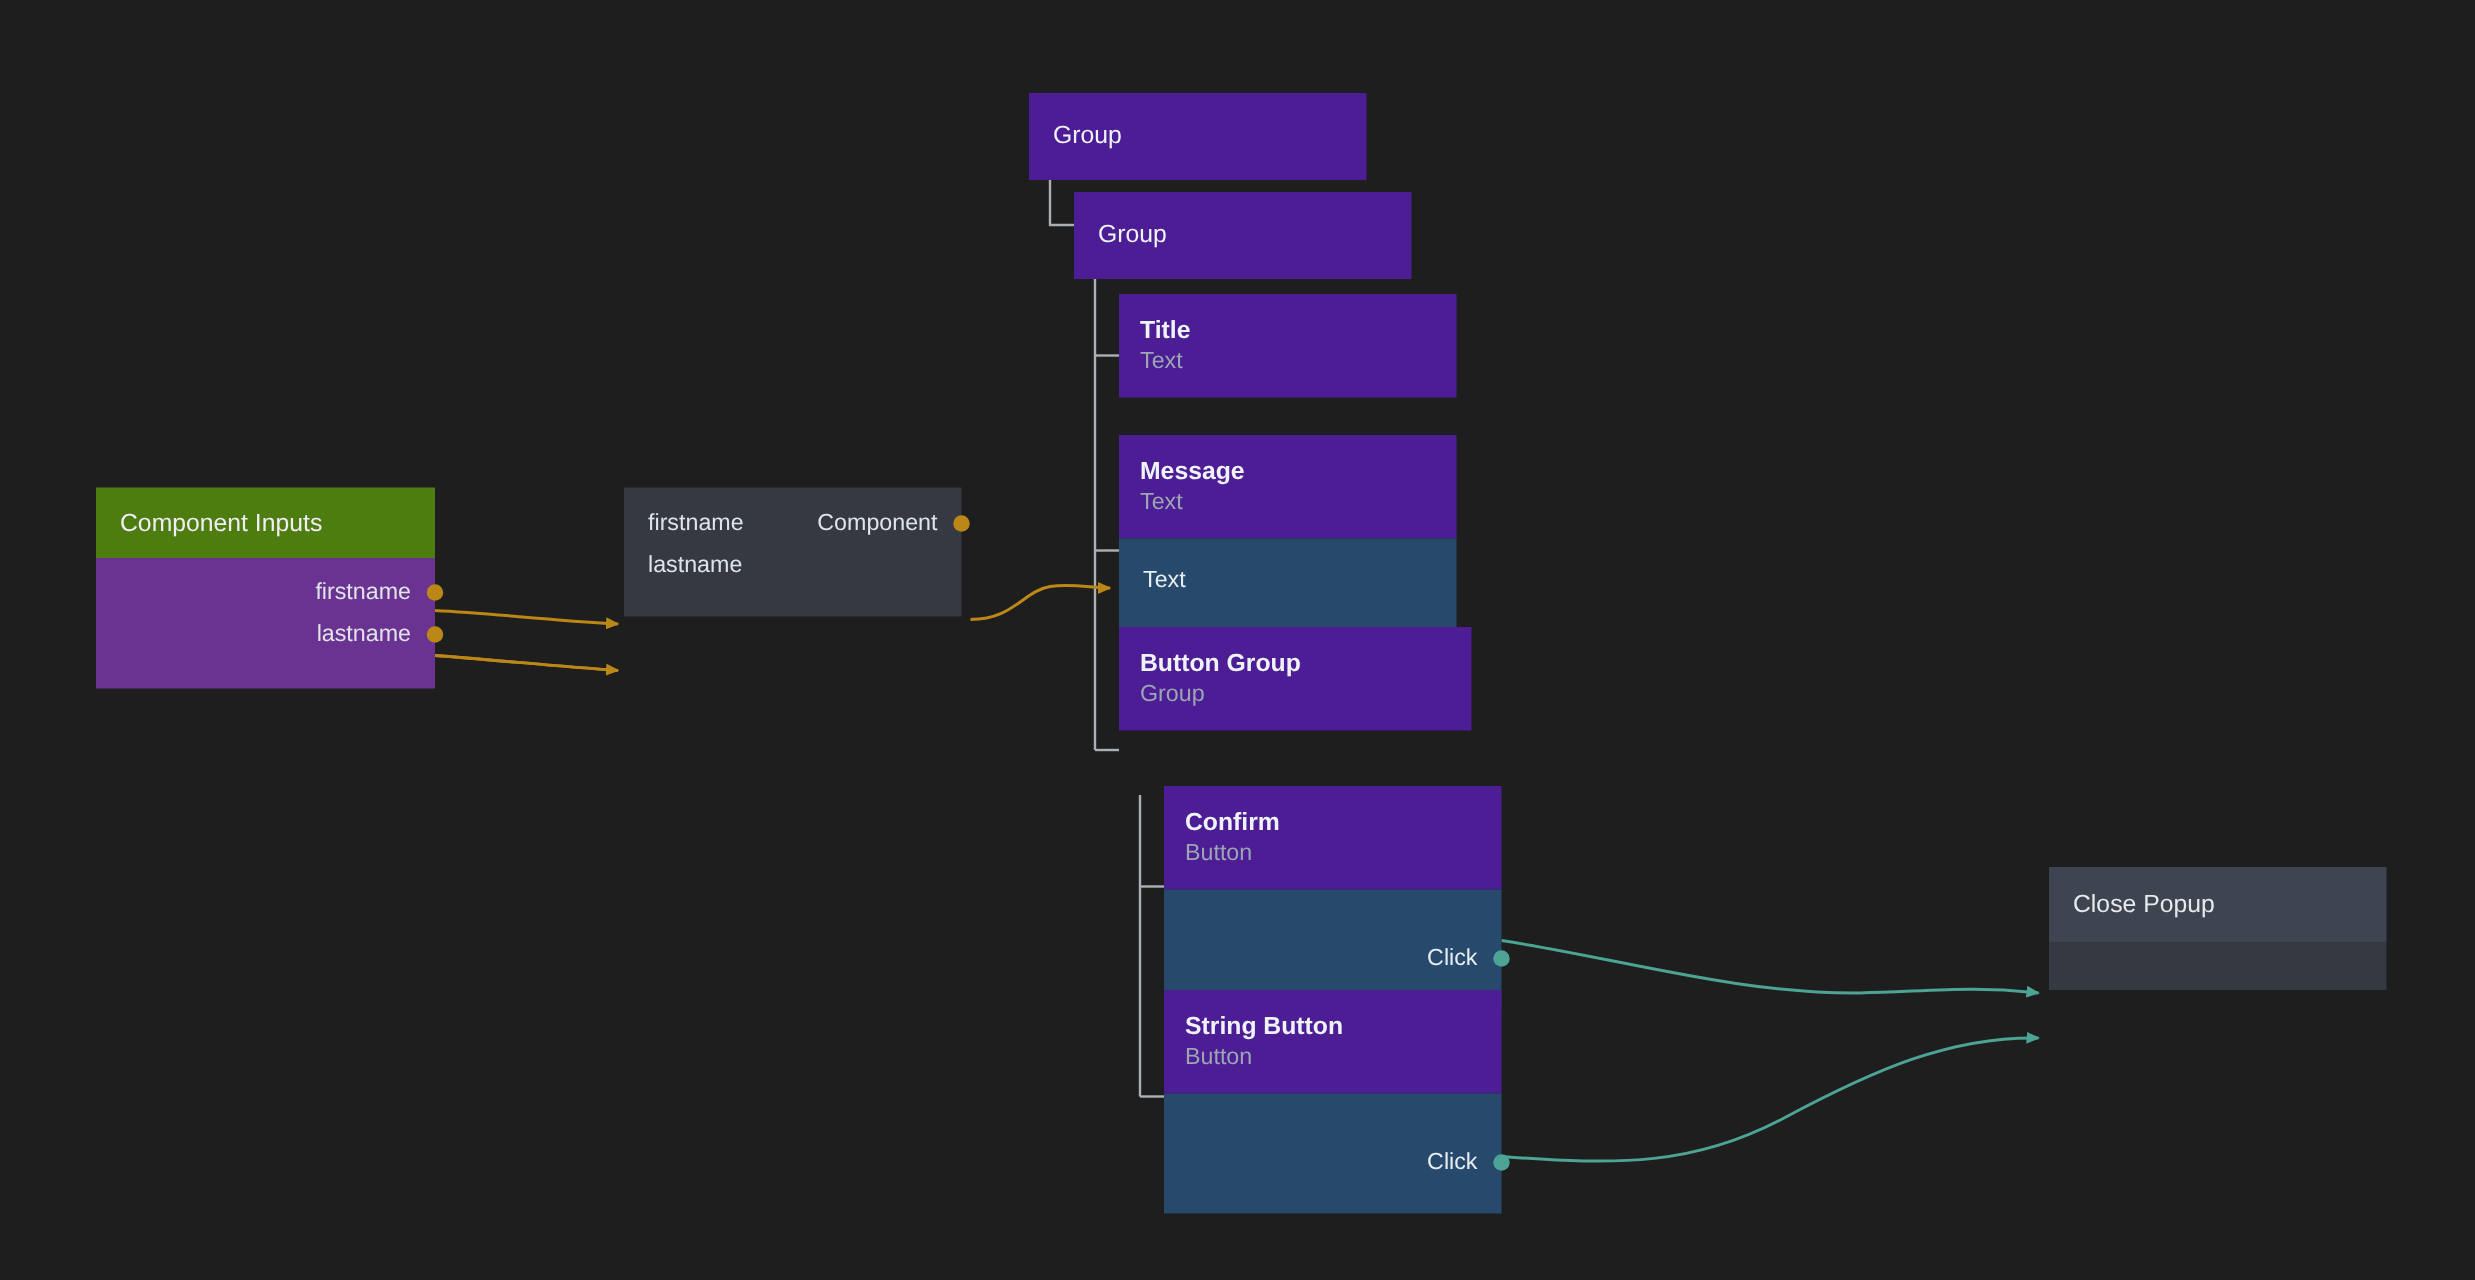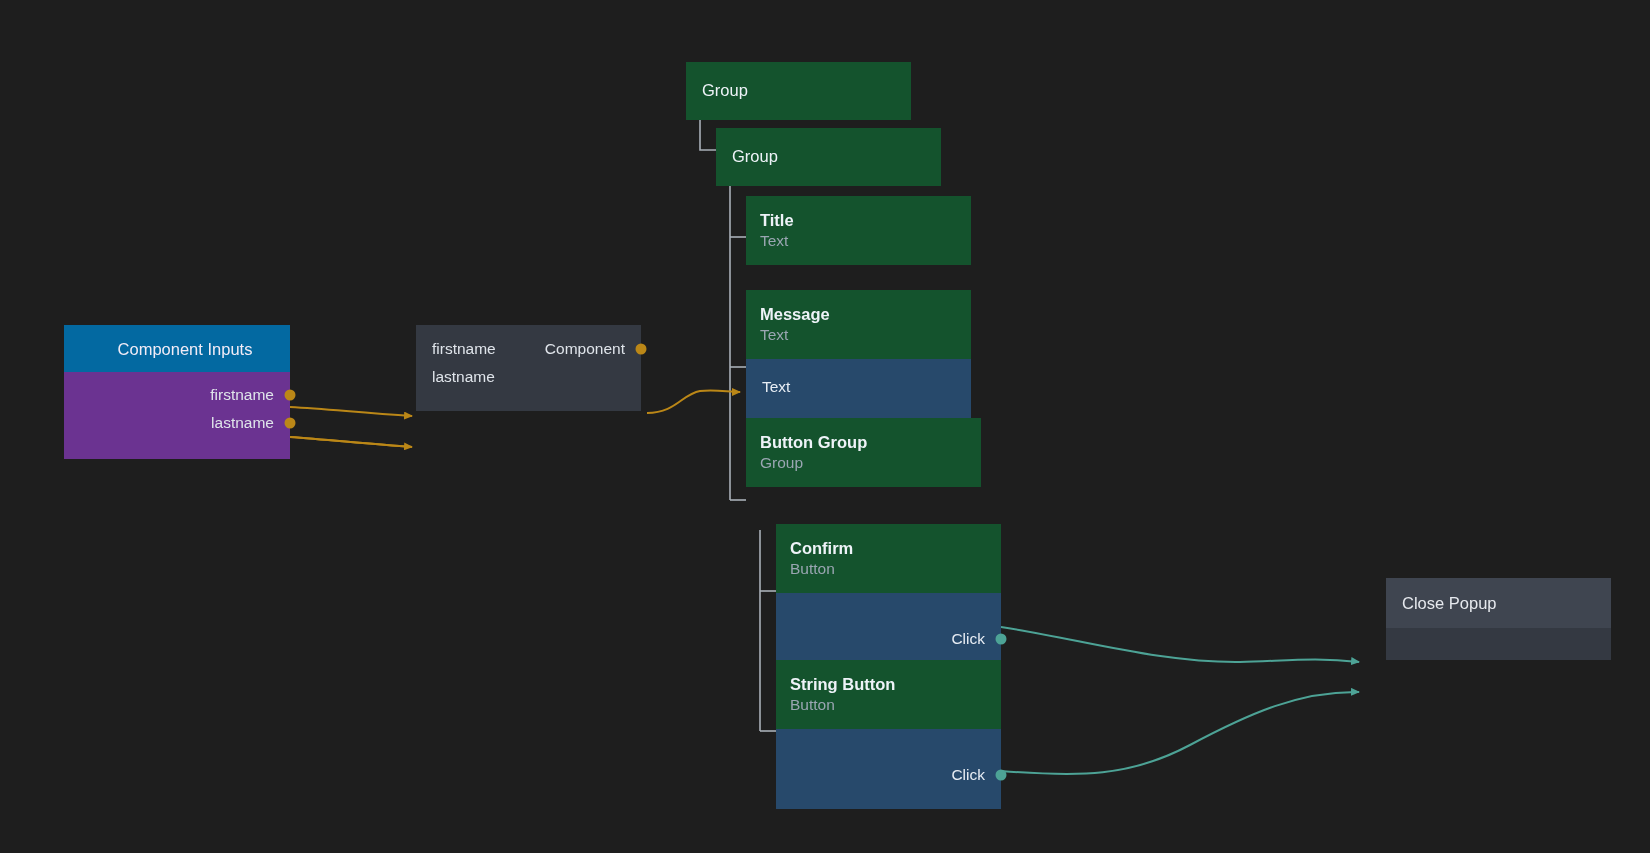--- a/index.html
+++ b/index.html
@@ -40,23 +40,22 @@
     box-sizing: border-box;
     width: 100%;
   }
   .node .body {
     box-sizing: border-box;
     width: 100%;
   }
 
   
   .node-purple .hdr {
-    background: #0369a1;
+    background: #4d7c0f;
     padding: 16px 0 14px 16px;
-    text-align: center;
   }
   .node-purple .body {
     background: #6b3391;
   }
   .node-purple .title {
     color: #f2ecf7;
     font-size: 16.5px;
     line-height: 1;
   }
 
@@ -69,21 +68,21 @@
     background: #343942;
   }
   .node-gray .title {
     color: #e6e9ee;
     font-size: 16.5px;
     line-height: 1;
   }
 
   
   .node-blue .hdr {
-    background: #14532d;
+    background: #4c1d95;
     padding: 14px 0 12px 14px;
   }
   .node-blue .body {
     background: #27496b;
   }
   .node-blue .title {
     color: #eef3f8;
     font-size: 16.5px;
     font-weight: bold;
     line-height: 1.25;
@@ -256,21 +255,21 @@
       <div class="subtitle">Button</div>
     </div>
     <div class="body" style="padding:32px 0 20px 0;">
       <div class="row blue">
         <span class="lbl-out">Click</span>
         <span class="dot out teal"></span>
       </div>
     </div>
   </div>
 
-  <div class="node node-gray" style="left:1366px; top:578px; width:225px;margin-left:20px;">
+  <div class="node node-gray" style="left:1366px; top:578px; width:225px;">
     <div class="hdr" style="padding:17px 0 16px 16px;">
       <div class="title">Close Popup</div>
     </div>
     <div class="body" style="padding:12px 0 20px 0;">
     </div>
   </div>
 
 </div>
 
 </body></html>

